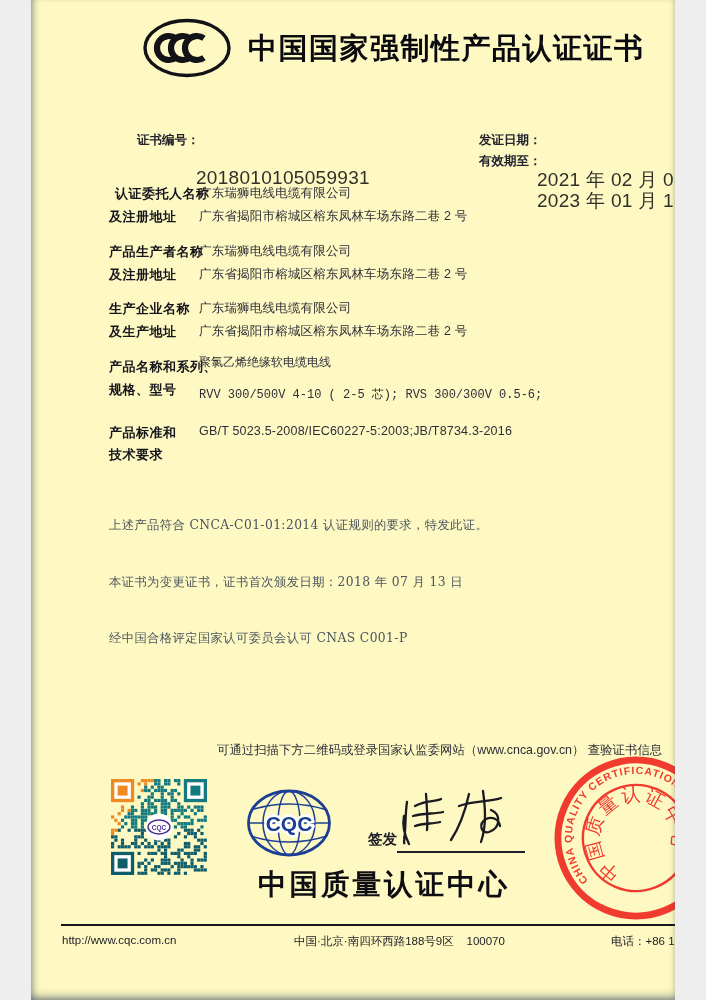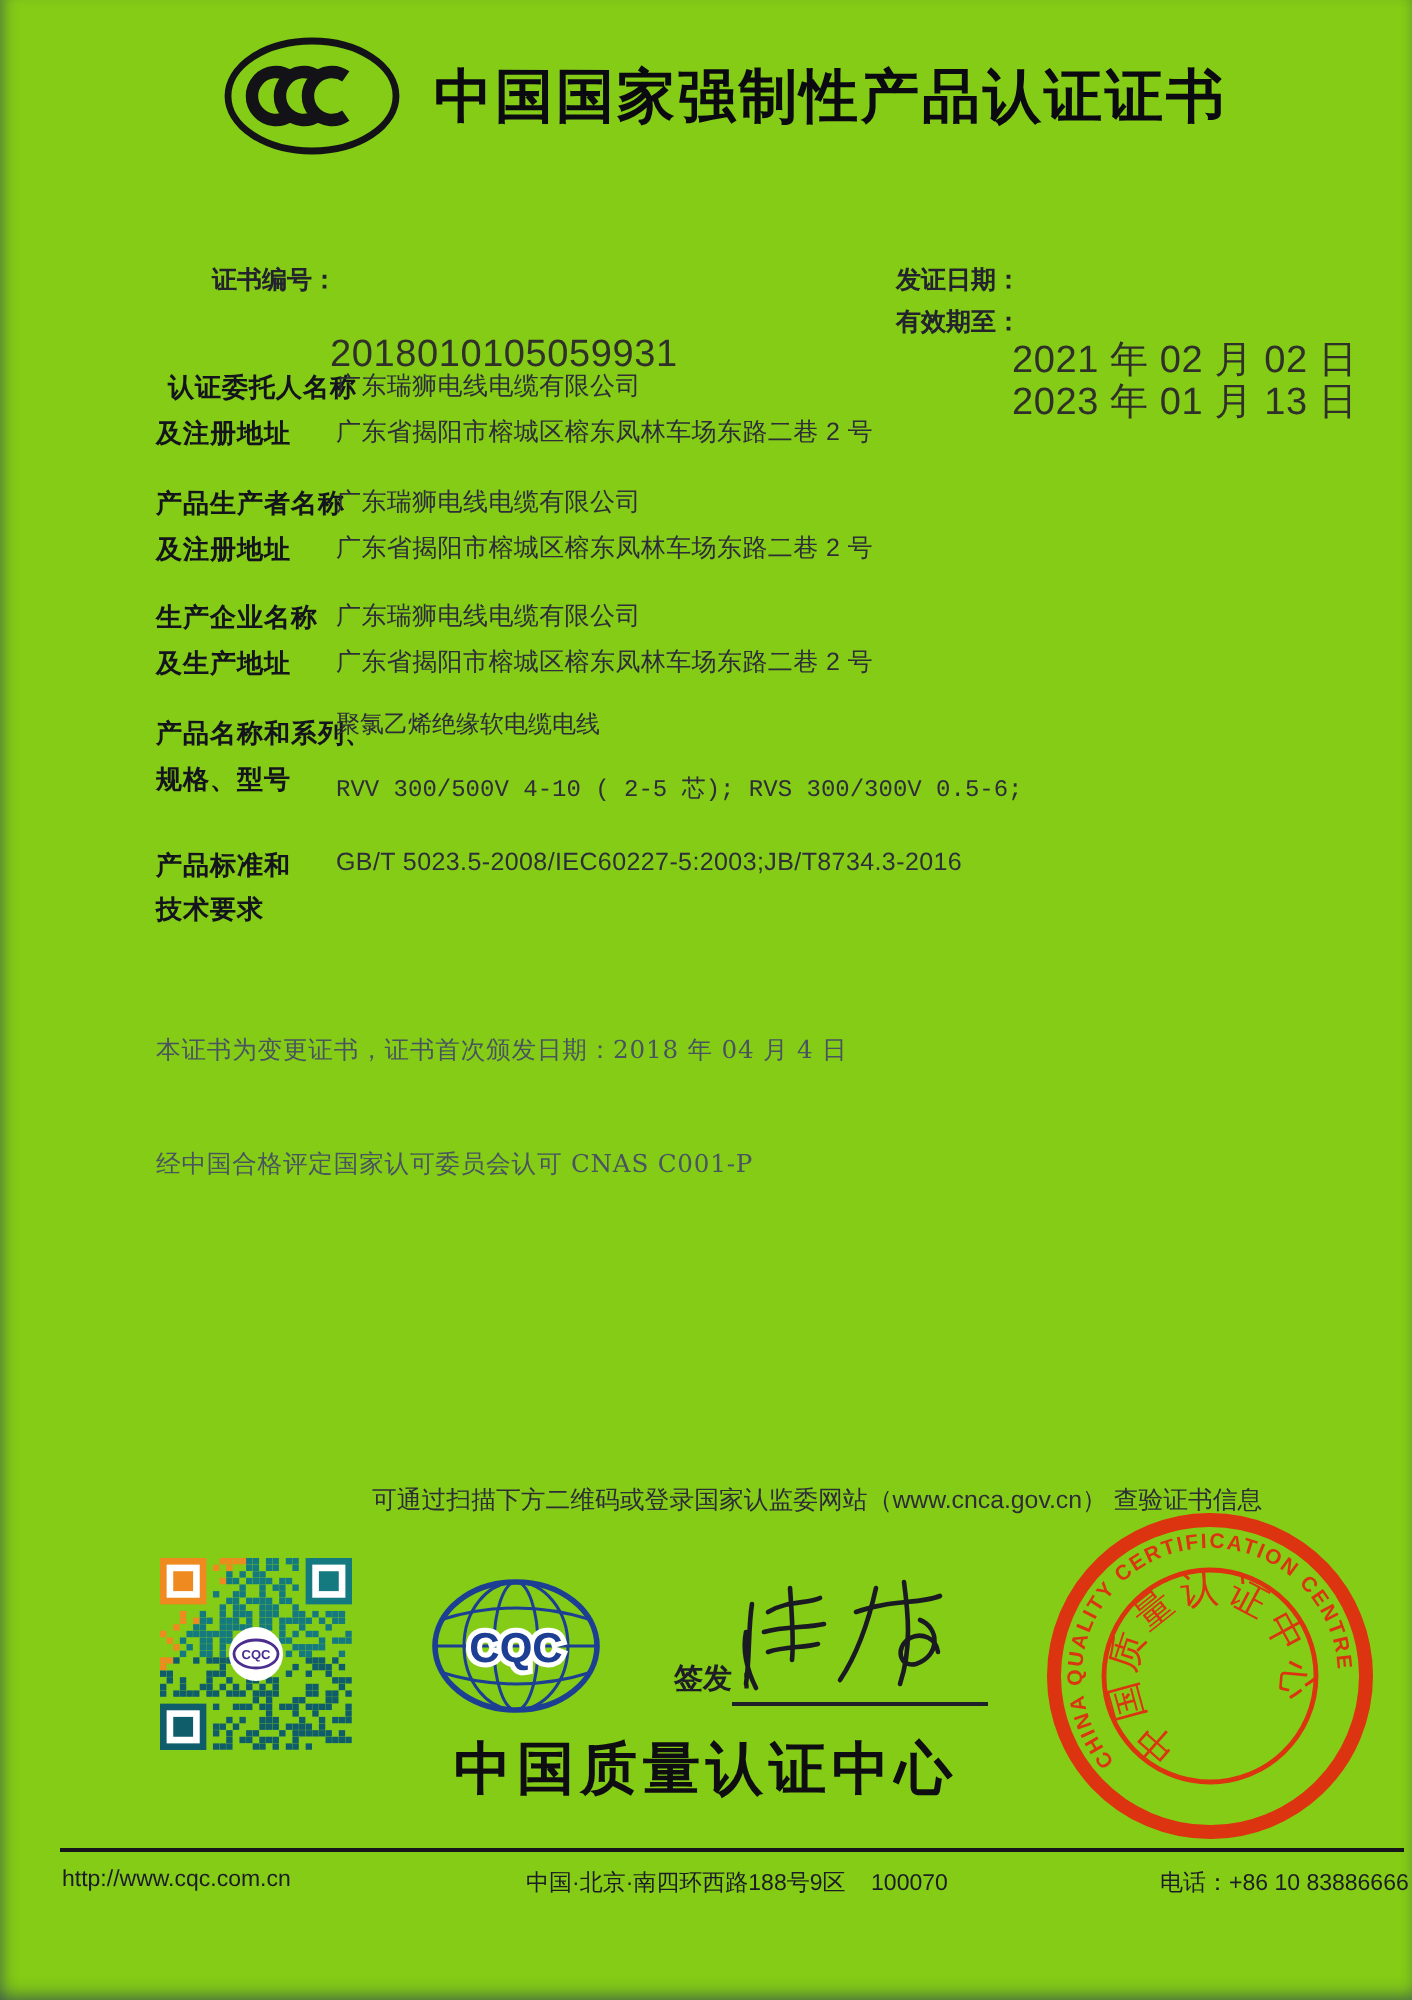--- a/index.html
+++ b/index.html
@@ -1,18 +1,18 @@
 <!DOCTYPE html>
 <html><head>
 <meta charset="utf-8">
 <style>
   html,body{margin:0;padding:0;background:#eee;}
   .page{
-    position:relative;width:706px;height:1000px;margin:0 auto;
-    background:#84cc16;overflow:hidden;
+    position:relative;width:644px;height:1000px;margin:0 auto;
+    background:#fef9c3;overflow:hidden;
     font-family:"Liberation Sans",sans-serif;color:#23232c;
   }
   .page::before{
     content:"";position:absolute;inset:0;pointer-events:none;z-index:60;
     box-shadow:inset 6px 0 7px -4px rgba(45,65,90,.5),
                inset 0 -8px 8px -5px rgba(45,65,90,.55),
                inset -4px -2px 6px -4px rgba(45,65,90,.28);
   }
   .abs{position:absolute;}
   .title{font-size:29px;font-weight:bold;color:#0a0a10;letter-spacing:1.5px;white-space:nowrap;}
@@ -72,21 +72,22 @@
   <span class="abs seclbl" style="left:78px;top:358px">产品名称和系列、</span>
   <span class="abs seclbl" style="left:78px;top:381px">规格、型号</span>
   <div class="abs secval-sm" style="left:168px;top:356px">聚氯乙烯绝缘软电缆电线</div>
   <div class="abs secval-sm" style="left:168px;top:388px">RVV 300/500V 4-10 ( 2-5 芯); RVS 300/300V 0.5-6;</div>
 
   <span class="abs seclbl" style="left:78px;top:424px">产品标准和</span>
   <span class="abs seclbl" style="left:78px;top:446px">技术要求</span>
   <span class="abs secval" style="left:168px;top:424px">GB/T 5023.5-2008/IEC60227-5:2003;JB/T8734.3-2016</span>
 
   <div class="abs kai stmts" style="left:78px;top:479px">
-    <div>本证书为变更证书，证书首次颁发日期：2018 年 04 月 4 日</div>
+    <div>上述产品符合 CNCA-C01-01:2014 认证规则的要求，特发此证。</div>
+    <div>本证书为变更证书，证书首次颁发日期：2018 年 07 月 13 日</div>
     <div>经中国合格评定国家认可委员会认可 CNAS C001-P</div>
   </div>
 
   <div class="abs note" style="left:186px;top:742px">可通过扫描下方二维码或登录国家认监委网站（www.cnca.gov.cn） 查验证书信息</div>
 
   <div class="abs" style="left:80px;top:779px;width:96px;height:96px" id="qr"><svg width="96" height="96">
         <rect x="29.79310344827586" y="0" width="3.1779310344827585" height="3.1779310344827585" fill="#ee8a1f"></rect>
         <rect x="33.10344827586207" y="0" width="3.1779310344827585" height="3.1779310344827585" fill="#ee8a1f"></rect>
         <rect x="36.41379310344828" y="0" width="3.1779310344827585" height="3.1779310344827585" fill="#ee8a1f"></rect>
         <rect x="39.724137931034484" y="0" width="3.1779310344827585" height="3.1779310344827585" fill="#ee8a1f"></rect>

